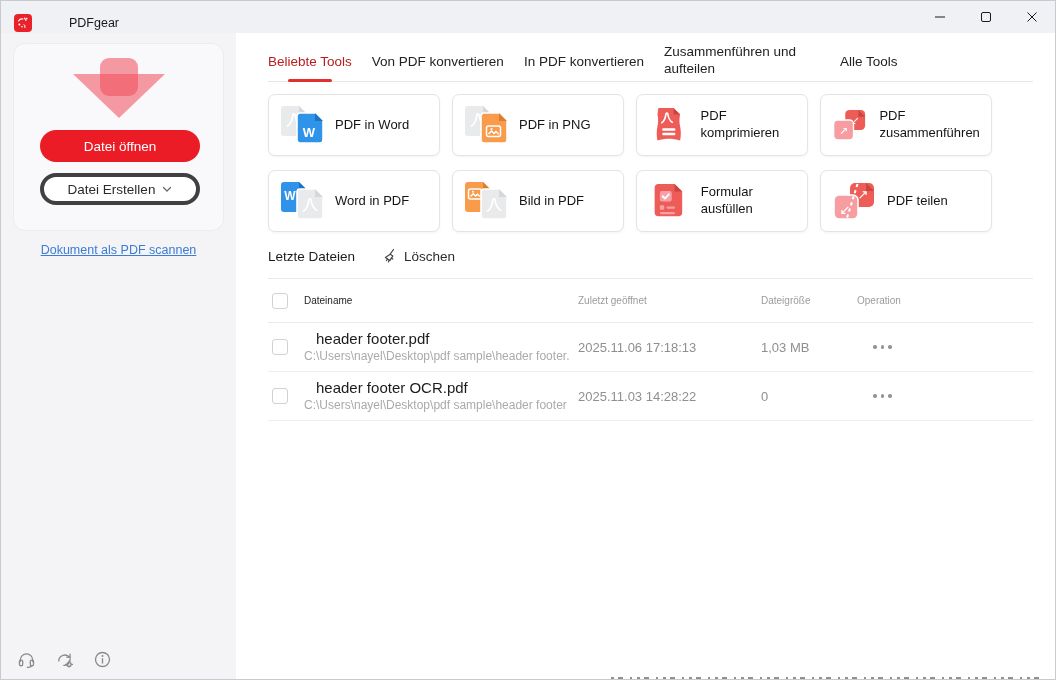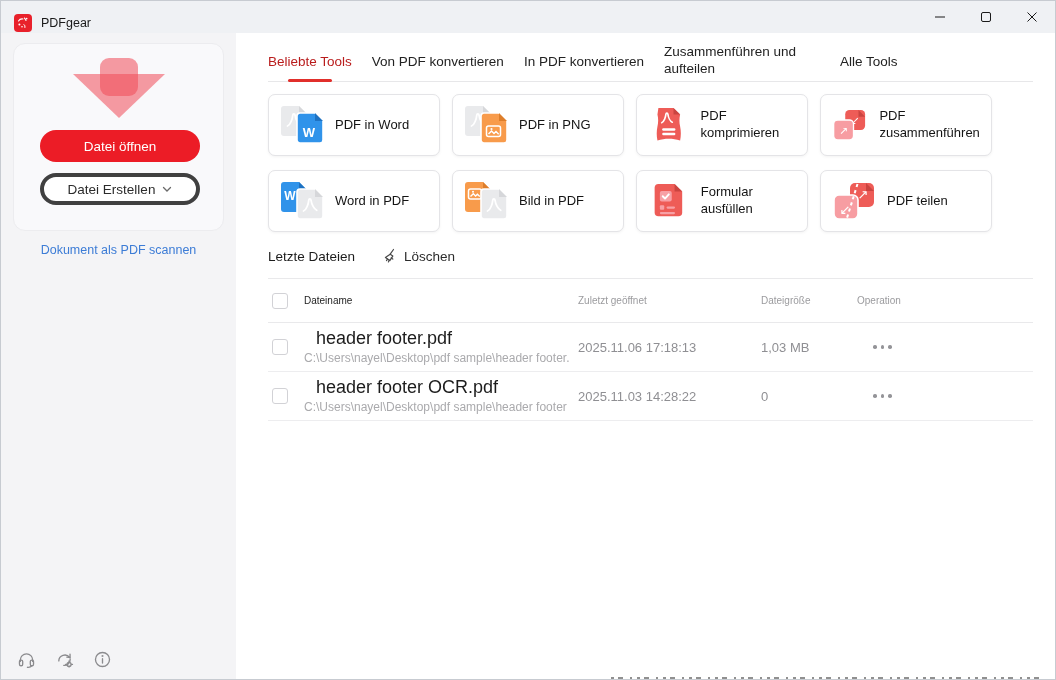--- a/index.html
+++ b/index.html
@@ -4,42 +4,42 @@
 <style>
   * { margin:0; padding:0; box-sizing:border-box; }
   html,body { background:#dfe3e8; }
   .window{
     position:relative; width:1056px; height:680px; background:#ffffff;
     font-family:"Liberation Sans", sans-serif; overflow:hidden;
     border:1px solid #c7cbd1; color:#1f1f1f;
   }
   
   .titlebar{ position:absolute; left:0; top:0; width:100%; height:44px; background:#eff1f4;
-    display:flex; align-items:center; }
+    display:flex; align-items:center;gap:28px; }
   .titlebar .logo{ width:18px; height:18px; margin-left:13px; border-radius:4px; background:#e8212b;
     display:flex; align-items:center; justify-content:center; }
   .titlebar .apptitle{ margin-left:9px; font-size:12.5px; color:#191919; }
   .win-controls{ position:absolute; right:0; top:0; height:32px; display:flex; }
   .win-btn{ width:46px; height:32px; display:flex; align-items:center; justify-content:center; }
   
   .sidebar{ position:absolute; left:0; top:32px; width:235px; height:647px; background:#f4f4f6; }
   .side-card{ position:absolute; left:12px; top:10px; width:211px; height:188px;
     background:#f9f9fb; border:1px solid #ececef; border-radius:12px; }
   .dl-icon{ position:absolute; left:50%; top:14px; width:96px; height:62px; margin-left:-48px; }
   .dl-stem{ position:absolute; left:50%; top:0; width:38px; height:38px; margin-left:-19px;
     border-radius:9px; background:rgba(240,75,88,0.55); }
   .dl-tri{ position:absolute; left:2px; top:16px; width:0; height:0;
     border-left:46px solid transparent; border-right:46px solid transparent;
     border-top:44px solid rgba(240,75,88,0.55); }
   .pill{ position:absolute; left:26px; width:160px; height:32px; border-radius:16px;
     display:flex; align-items:center; justify-content:center; font-size:13.5px; cursor:pointer; }
   .open-btn{ top:86px; background:#ec1c26; color:#ffffff; }
   .create-btn{ top:129px; background:#ffffff; border:4px solid #404040; color:#2b2b2b; gap:7px; }
   .scan-link{ position:absolute; left:0; top:210px; width:235px; text-align:center;
-    font-size:12.5px; color:#3c7cd6; cursor:pointer; }
+    font-size:12.5px; color:#3c7cd6; text-decoration:underline; cursor:pointer; }
   .side-footer{ position:absolute; left:15px; bottom:10px; display:flex; gap:17px; }
   .foot-ic{ width:21px; height:21px; display:flex; align-items:center; justify-content:center; cursor:pointer; }
   
   .main{ position:absolute; left:235px; top:32px; width:821px; height:647px; background:#ffffff; }
   .tabbar{ position:absolute; left:32px; right:24px; top:8px; height:41px;
     display:flex; align-items:center; gap:20px; border-bottom:1px solid #e7e7e9; }
   .tab{ position:relative; height:100%; display:flex; align-items:center;
     font-size:13.5px; color:#222222; cursor:pointer; white-space:nowrap; }
   .tab.wrap{ width:156px; white-space:normal; line-height:1.25; }
   .tab.active{ color:#b91c1c; }
@@ -55,21 +55,21 @@
   .recent-title{ font-size:13.5px; color:#1c1c1c; }
   .clear-btn{ display:flex; align-items:center; gap:5px; font-size:13.5px; color:#2c2c2c; cursor:pointer; }
   .table{ position:absolute; left:32px; right:24px; top:245px; }
   .trow{ display:grid; grid-template-columns:36px 274px 183px 96px 1fr; align-items:center; }
   .thead{ height:45px; border-top:1px solid #e9e9eb; border-bottom:1px solid #e9e9eb; }
   .th{ font-size:10px; color:#9b9b9e; }
   .th.first{ color:#1d1d1d; }
   .tr{ height:49px; border-bottom:1px solid #ededef; cursor:pointer; }
   .checkbox{ width:16px; height:16px; margin-left:4px; border:1px solid #d2d2d6; border-radius:3px;
     background:#fff; cursor:pointer; }
-  .fname{ font-size:18px; color:#1c1c1c; line-height:1.15;padding-left:12px; }
+  .fname{ font-size:15px; color:#1c1c1c; line-height:1.15;padding-left:12px; }
   .fpath{ font-size:12px; color:#aaaaad; margin-top:3px; line-height:1.15; }
   .fmeta{ font-size:13px; color:#8f8f93; }
   .dots{ display:flex; gap:4px; margin-left:16px; cursor:pointer; }
   .dots i{ width:3.5px; height:3.5px; border-radius:50%; background:#949498; }
   .cutoff{ position:absolute; left:375px; bottom:0; width:430px; height:3px; opacity:.75;
     background:repeating-linear-gradient(90deg,#6b6b6b 0 3px,transparent 3px 7px,#6b6b6b 7px 12px,transparent 12px 19px,#6b6b6b 19px 21px,transparent 21px 26px); }
   svg{ display:block; }
 </style>
 </head>
 <body>

